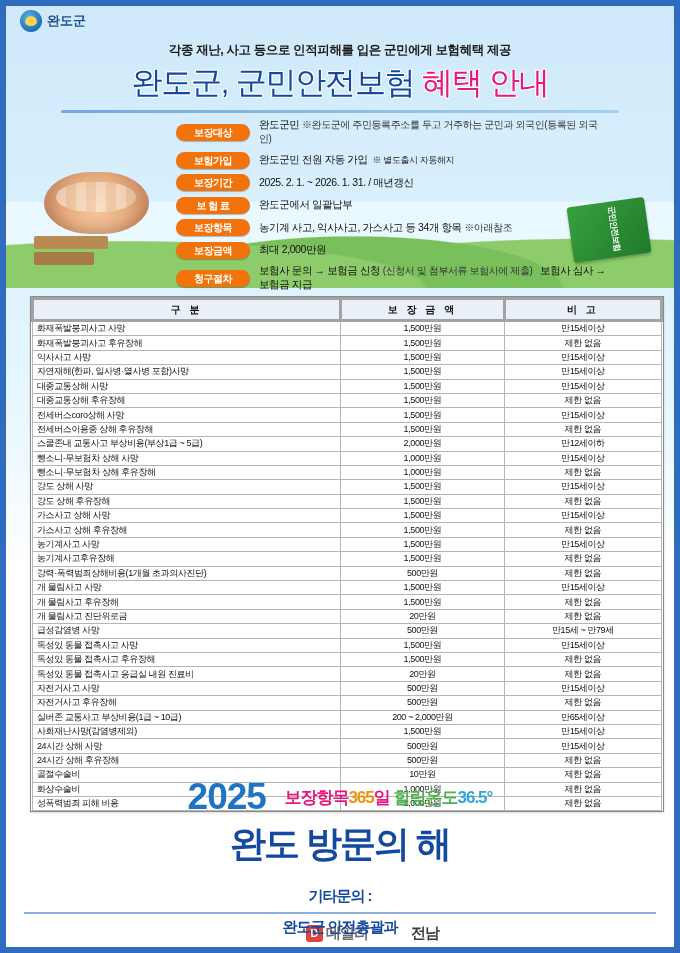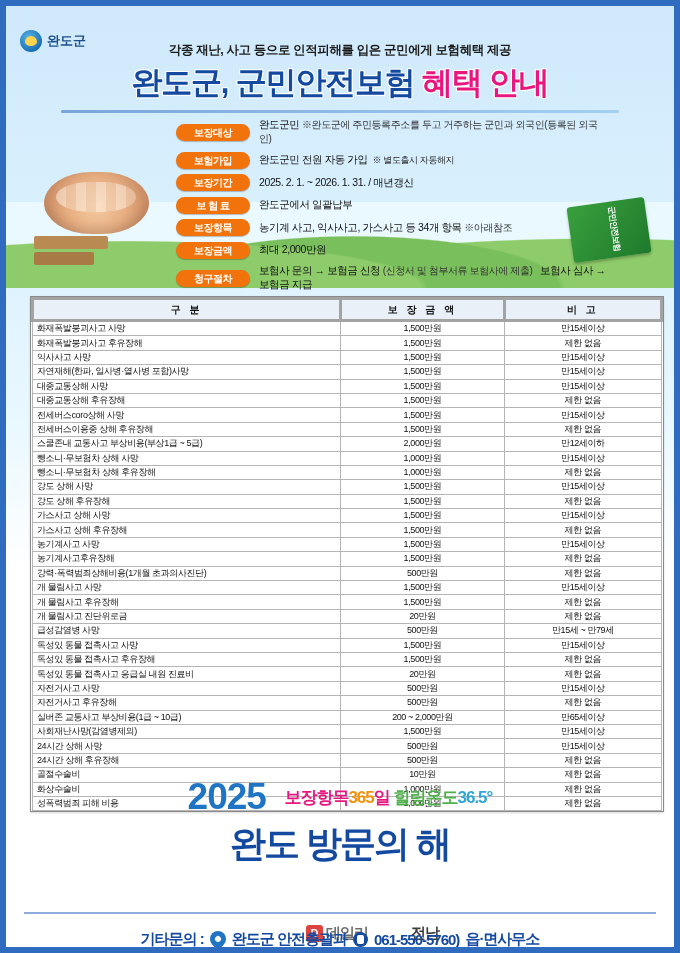--- a/index.html
+++ b/index.html
@@ -12,40 +12,40 @@
   .poster{
     position:relative;
     width:680px;height:953px;
     box-sizing:border-box;
     border:6px solid #2f6bbf;
     background:linear-gradient(#cfe9fb 0%, #d9f0fd 22%, #eaf8ff 45%, #ffffff 60%);
     overflow:hidden;
   }
   
   .logo-bar{
-    position:absolute;left:14px;top:24px;display:flex;align-items:center;gap:5px;
+    position:absolute;left:14px;top:4px;display:flex;align-items:center;gap:5px;
   }
   .logo-mark{
     width:22px;height:22px;border-radius:50%;
     background:radial-gradient(circle at 40% 35%, #5ab6e8 0%, #1a6fb5 70%);
     position:relative;
   }
   .logo-mark:after{
     content:"";position:absolute;left:5px;top:6px;width:12px;height:10px;
     border-radius:50% 50% 50% 50%/60% 60% 40% 40%;
     background:#ffd34d;
   }
   .logo-text{font-size:13px;font-weight:bold;color:#1a4e8a;}
   .sub-head{
     position:absolute;left:0;right:0;top:36px;text-align:center;
     font-size:12.5px;font-weight:bold;color:#1b1b1b;letter-spacing:-0.4px;
   }
   .title{
     position:absolute;left:0;right:0;top:56px;text-align:center;
-    font-size:31px;font-weight:bold;letter-spacing:-1.2px;
+    font-size:31px;font-weight:normal;letter-spacing:-1.2px;
     color:#1449a0;
     text-shadow:1px 1px 0 #fff, -1px -1px 0 #fff, 1px -1px 0 #fff, -1px 1px 0 #fff;
     white-space:nowrap;
   }
   .title .hl{color:#e8177f;}
   .title-underline{
     position:absolute;left:55px;right:55px;top:104px;height:3px;
     background:linear-gradient(90deg,#2f6bbf,#7fb8e8);
     border-radius:2px;opacity:.55;
   }
@@ -162,21 +162,21 @@
     width:17px;height:17px;border-radius:3px;background:#d8241f;color:#fff;
     font-size:11px;font-weight:bold;text-align:center;line-height:17px;
   }
   .wm-text{font-size:15px;font-weight:bold;color:#555;letter-spacing:-1px;}
   .wm-text .k{color:#1a1a1a;background:#fff;padding:0 1px;margin-left:42px;}
   
   .footer-sep{position:absolute;left:18px;right:18px;top:906px;height:2px;background:#2f6bbf;opacity:.55;}
   .footer{
     position:absolute;left:0;right:0;top:918px;height:30px;
     display:flex;align-items:center;justify-content:center;gap:6px;
-    font-size:15px;font-weight:bold;color:#1449a0;letter-spacing:-1px;
+    font-size:15px;font-weight:bold;color:#1449a0;letter-spacing:-1px;flex-direction:column;
   }
   .pin{
     width:16px;height:16px;border-radius:50% 50% 50% 0;background:#1f74c4;
     transform:rotate(-45deg);display:inline-block;position:relative;
   }
   .pin:after{content:"";position:absolute;left:5px;top:5px;width:6px;height:6px;border-radius:50%;background:#fff;}
   .tel-ico{
     width:15px;height:15px;border-radius:50%;background:#1449a0;display:inline-block;position:relative;
   }
   .tel-ico:after{content:"";position:absolute;left:4px;top:3px;width:7px;height:9px;border-radius:2px;background:#fff;}

